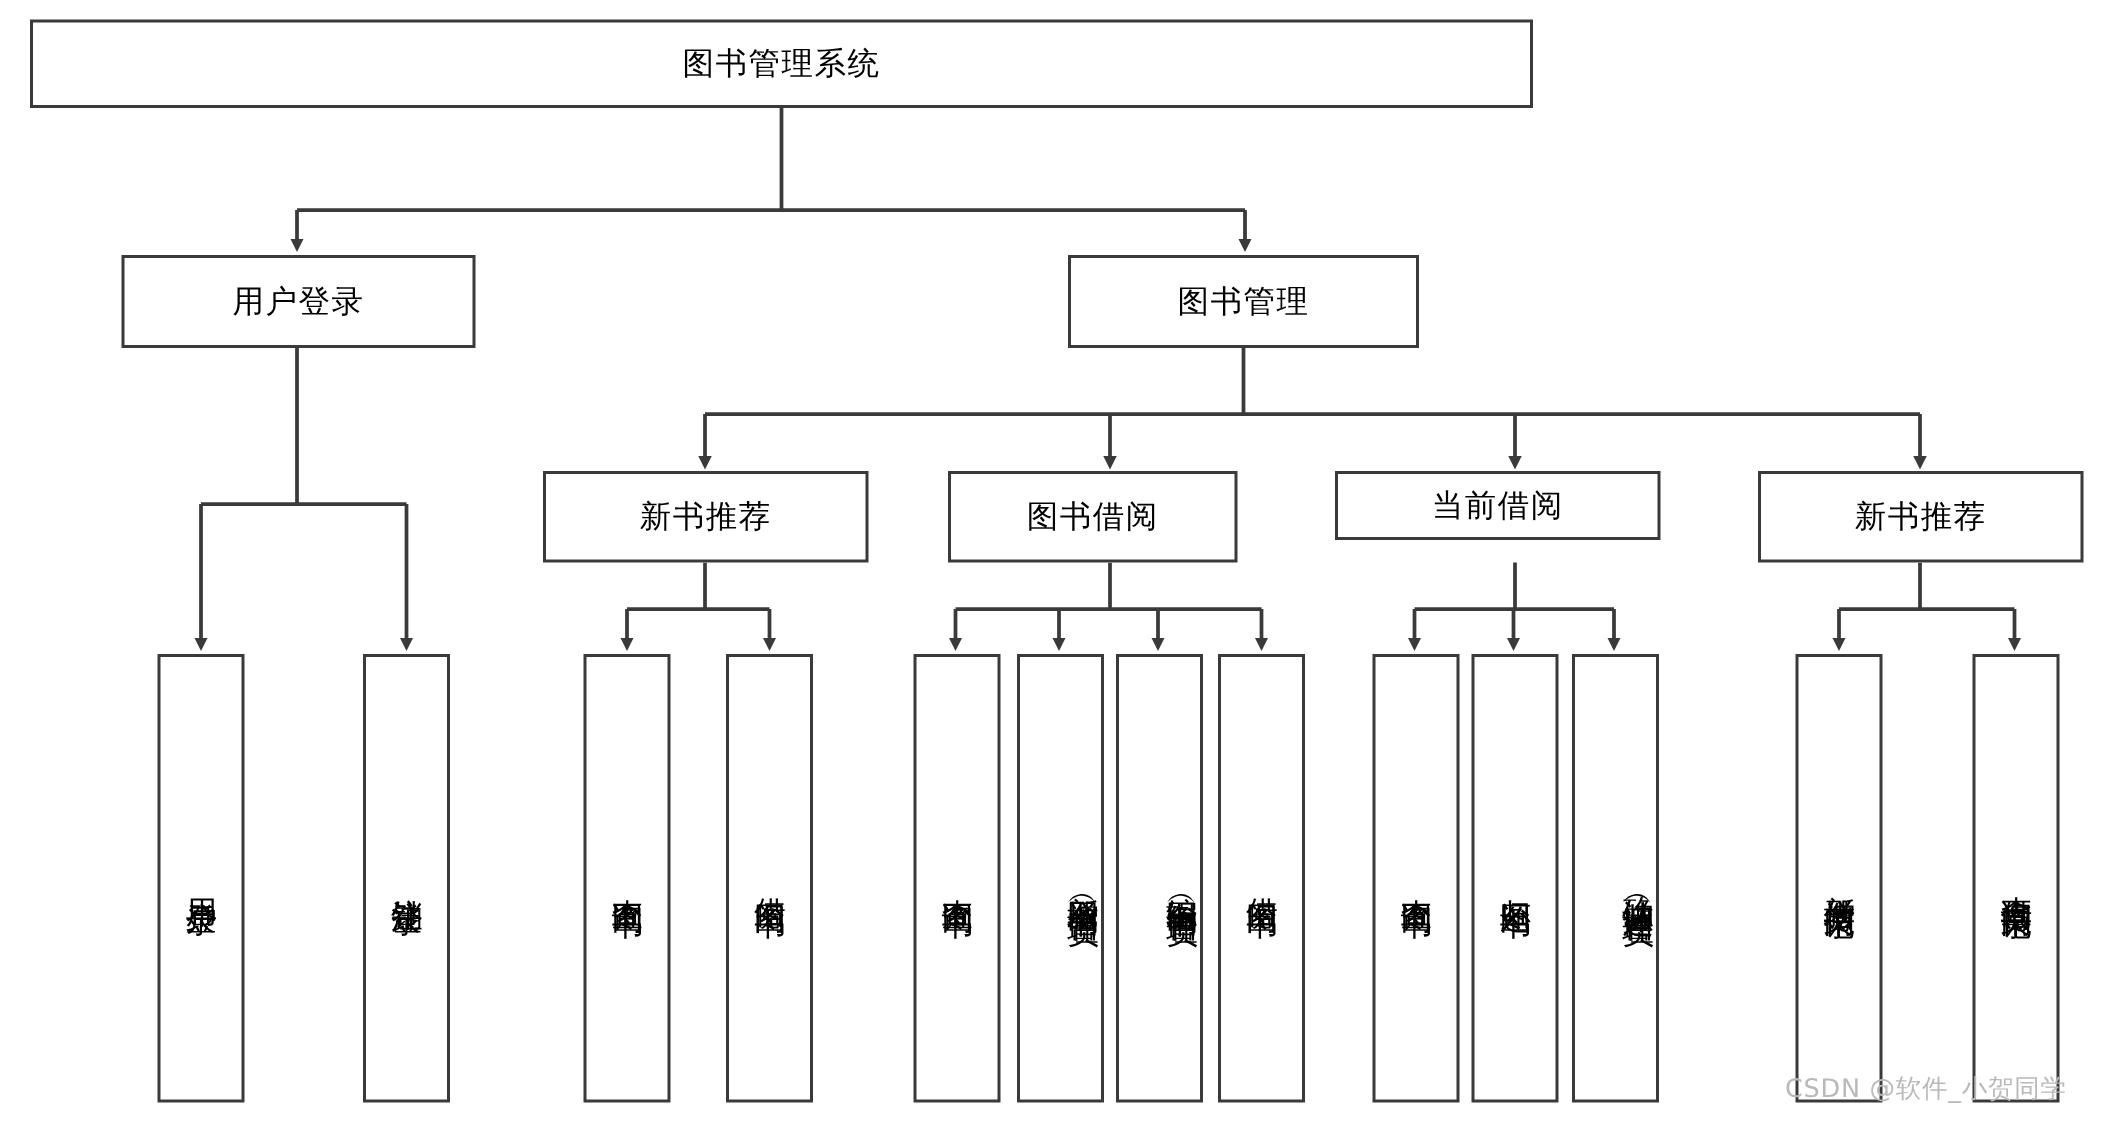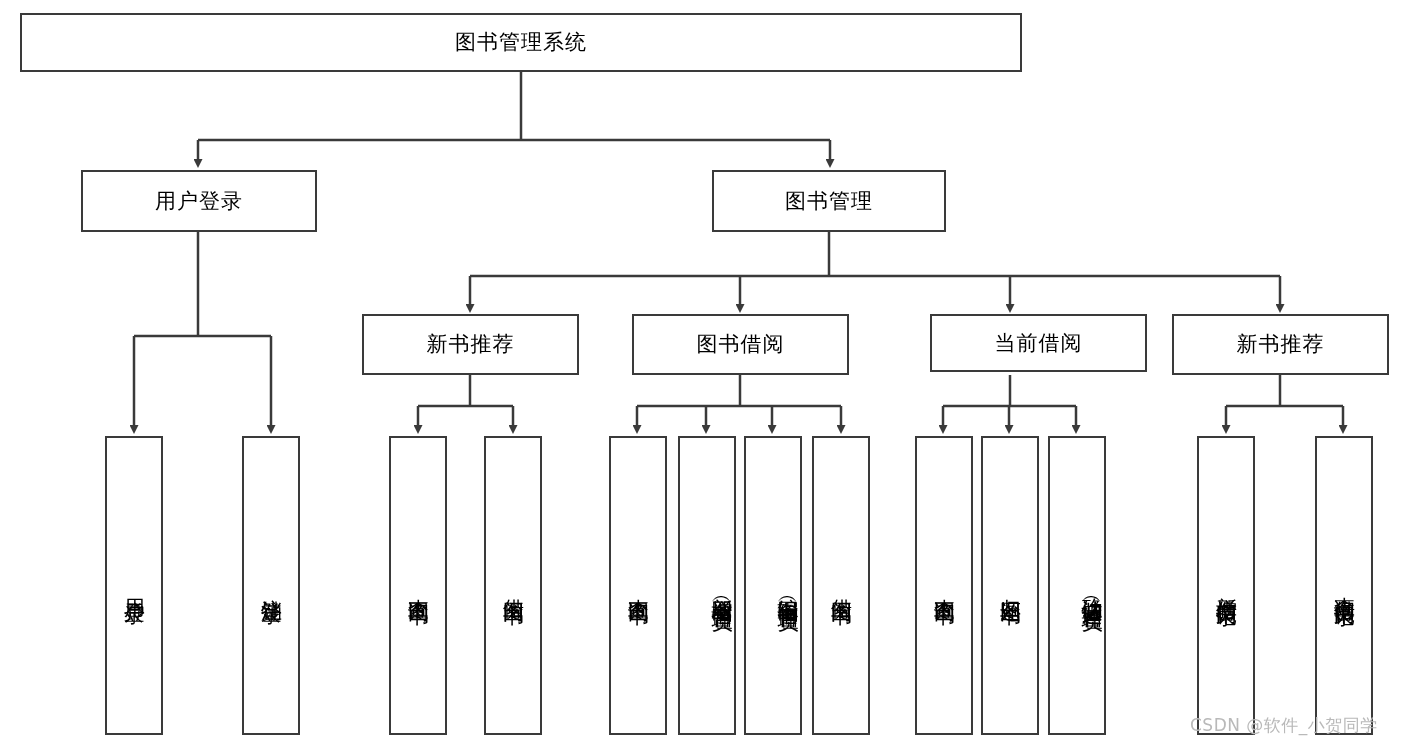--- a/index.html
+++ b/index.html
@@ -124,24 +124,24 @@
   <div class="node horiz" style="left:81px; top:170px; width:236px; height:62px;">
     <span>用户登录</span>
   </div>
   <div class="node horiz" style="left:712px; top:170px; width:234px; height:62px;">
     <span>图书管理</span>
   </div>
 
   <div class="node horiz" style="left:362px; top:314px; width:217px; height:61px;">
     <span>新书推荐</span>
   </div>
-  <div class="node horiz" style="left:632px; top:314px; width:217px; height:61px;">
+  <div class="node horiz" style="left:632px; top:314px; width:193px; height:61px;">
     <span>图书借阅</span>
   </div>
-  <div class="node horiz" style="left:930px; top:314px; width:217px; height:58px;font-family:Liberation Serif, serif;">
+  <div class="node horiz" style="left:890px; top:314px; width:217px; height:46px;font-family:Liberation Serif, serif;">
     <span>当前借阅</span>
   </div>
   <div class="node horiz" style="left:1172px; top:314px; width:217px; height:61px;">
     <span>新书推荐</span>
   </div>
 
   <div class="node vert short" style="left:105px; top:436px; width:58px; height:299px;">
     <span>用户登录</span>
   </div>
   <div class="node vert short" style="left:242px; top:436px; width:58px; height:299px;">

